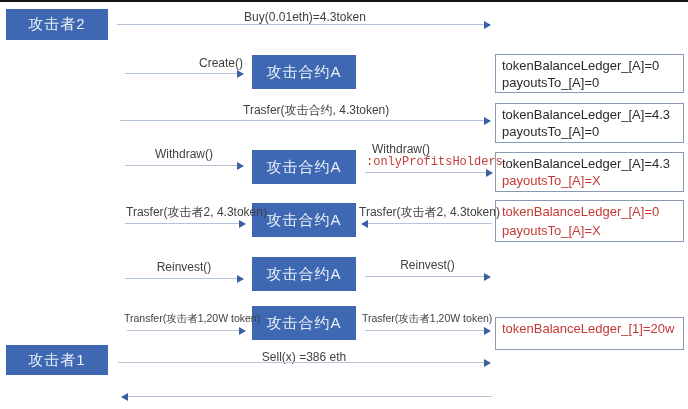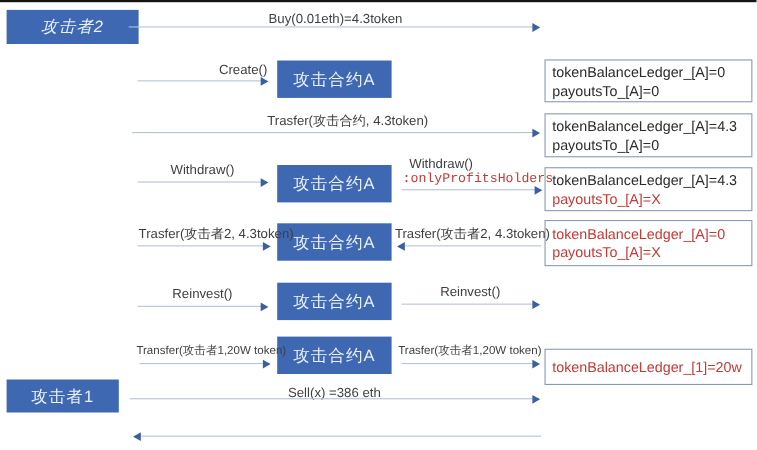--- a/index.html
+++ b/index.html
@@ -9,21 +9,21 @@
   }
   .topline{position:absolute;left:0;top:0;width:688px;height:2px;background:#141414;}
   .actor{
     position:absolute; background:#3E68B2; color:#EAF0F8;
     display:flex; align-items:center; justify-content:center;
     font-size:15px; letter-spacing:1px;
   }
   .ledger{
     position:absolute; left:495px; width:189px; background:#fff;
     border:1px solid #8A9AB5; box-sizing:border-box;
-    display:flex; flex-direction:column; justify-content:center;
+    display:flex; flex-direction:column; justify-content:space-between;
     padding:2px 6px; font-size:13px; line-height:17px; white-space:nowrap;
   }
   .ledger span.black{color:#2b2b2b;}
   .ledger span.red{color:#C43A35;}
   .arrow{position:absolute; height:1px; background:#B5C3D8;}
   .head-r{position:absolute; right:-1px; top:-3px; width:0; height:0;
     border-top:4px solid transparent; border-bottom:4px solid transparent;
     border-left:7px solid #3B5FA0;}
   .head-l{position:absolute; left:-1px; top:-3px; width:0; height:0;
     border-top:4px solid transparent; border-bottom:4px solid transparent;
@@ -32,21 +32,21 @@
   .msg.center{text-align:center;}
   .msg.small{font-size:10.5px;}
   .msg.red{color:#C43A35;font-family:Liberation Mono, monospace;}
 </style>
 </head>
 <body>
 
 <div id="stage">
   <div class="topline"></div>
 
-  <div class="actor" style="left:6px;top:9px;width:120px;height:31px;font-style:italic;">
+  <div class="actor" style="left:6px;top:9px;width:102px;height:31px;">
     <span>攻击者2</span>
   </div>
   <div class="actor" style="left:6px;top:345px;width:102px;height:30px;">
     <span>攻击者1</span>
   </div>
 
   <div class="actor" style="left:252px;top:55px;width:104px;height:34px;">
     <span>攻击合约A</span>
   </div>
   <div class="actor" style="left:252px;top:150px;width:104px;height:34px;">

